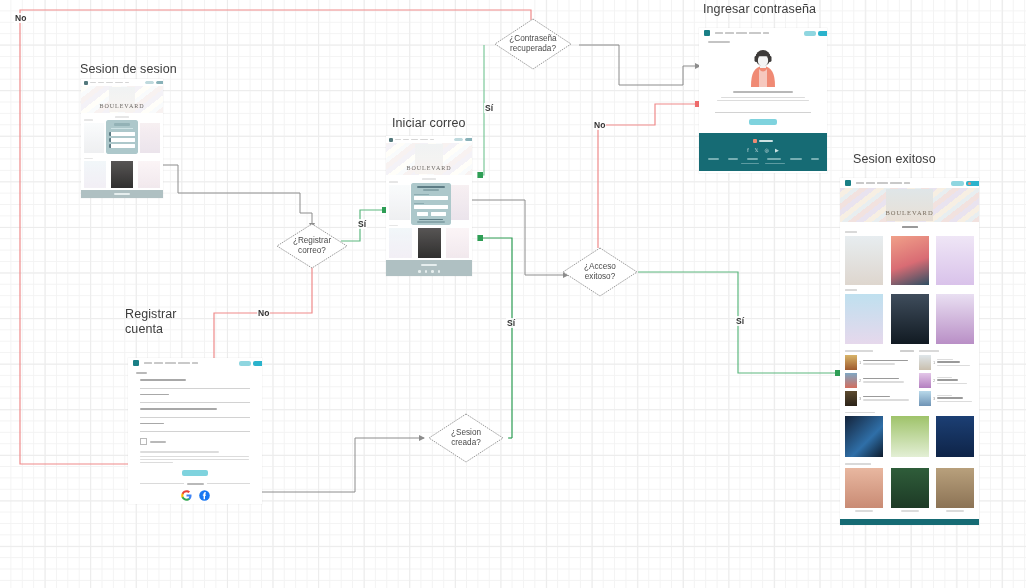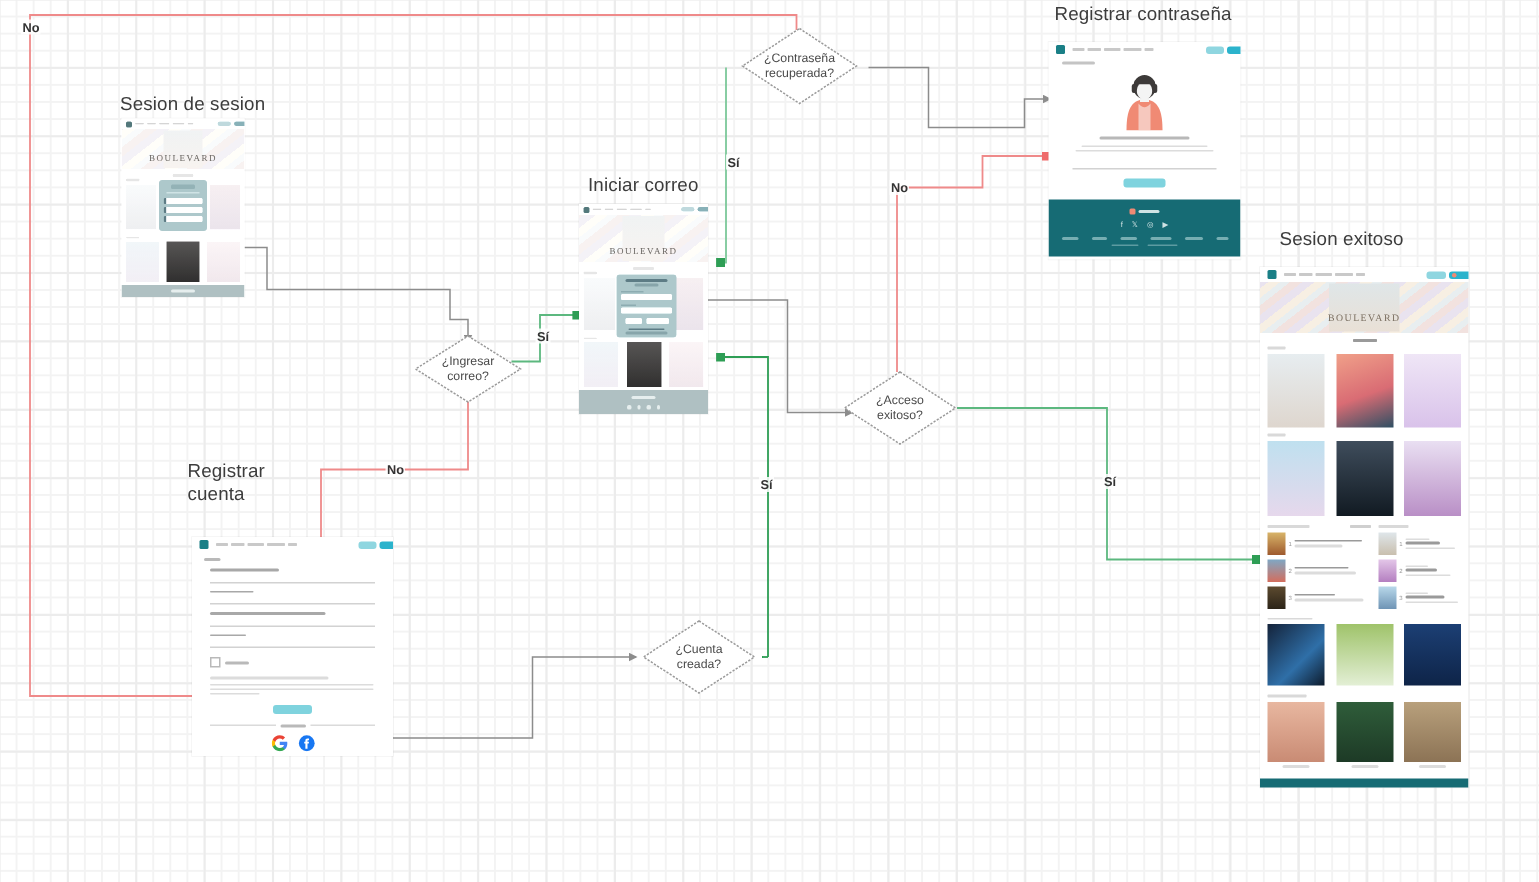--- a/index.html
+++ b/index.html
@@ -114,38 +114,38 @@
 
   <polyline points="579,45 619,45 619,85 683,85 683,66 700,66" fill="none" stroke="#8c8c8c" stroke-width="1" marker-end="url(#ag)"></polyline>
 
   <polyline points="484,45 484,175 478,175" fill="none" stroke="#7cc89a" stroke-width="1.2" marker-end="url(#agg)"></polyline>
 
   <polyline points="531,20 531,10 20,10 20,464 190,464" fill="none" stroke="#ef8a8a" stroke-width="1.2" marker-end="url(#agn)"></polyline>
 </svg>
 
 <div class="node-title" style="left:80px;top:62px;">Sesion de sesion</div>
 <div class="node-title" style="left:392px;top:116px;">Iniciar correo</div>
-<div class="node-title" style="left:703px;top:2px;">Registrar contraseña</div>
+<div class="node-title" style="left:703px;top:2px;">Ingresar contraseña</div>
 <div class="node-title" style="left:853px;top:152px;">Sesion exitoso</div>
 <div class="node-title" style="left:125px;top:307px;">Registrar
 cuenta</div>
 
 <div class="edge-label" style="left:14px;top:13px;">No</div>
 <div class="edge-label" style="left:357px;top:219px;">Sí</div>
 <div class="edge-label" style="left:257px;top:308px;">No</div>
 <div class="edge-label" style="left:484px;top:103px;">Sí</div>
 <div class="edge-label" style="left:593px;top:120px;">No</div>
 <div class="edge-label" style="left:735px;top:316px;">Sí</div>
 <div class="edge-label" style="left:506px;top:318px;">Sí</div>
 
 <div class="diamond" style="left:276px;top:223px;width:72px;height:46px;">
   <svg width="72" height="46">
       <polygon points="36,1 71,23 36,45 1,23" fill="#fff" stroke="#9a9a9a" stroke-width="1" stroke-dasharray="1.5 1"></polygon>
     </svg>
-  <div class="dtext">¿Ingresar
+  <div class="dtext">¿Registrar
 correo?</div>
 </div>
 
 <div class="diamond" style="left:494px;top:18px;width:78px;height:52px;">
   <svg width="78" height="52">
       <polygon points="39,1 77,26 39,51 1,26" fill="#fff" stroke="#9a9a9a" stroke-width="1" stroke-dasharray="1.5 1"></polygon>
     </svg>
   <div class="dtext">¿Contraseña
 recuperada?</div>
 </div>
@@ -155,21 +155,21 @@
       <polygon points="38,1 75,25 38,49 1,25" fill="#fff" stroke="#9a9a9a" stroke-width="1" stroke-dasharray="1.5 1"></polygon>
     </svg>
   <div class="dtext">¿Acceso
 exitoso?</div>
 </div>
 
 <div class="diamond" style="left:428px;top:413px;width:76px;height:50px;">
   <svg width="76" height="50">
       <polygon points="38,1 75,25 38,49 1,25" fill="#fff" stroke="#9a9a9a" stroke-width="1" stroke-dasharray="1.5 1"></polygon>
     </svg>
-  <div class="dtext">¿Cuenta
+  <div class="dtext">¿Sesion
 creada?</div>
 </div>
 
 <div class="mock faded" style="left:81px;top:79px;width:82px;height:119px;">
   <div class="bar" style="height:7px;padding:0 3px;">
     <div class="logo" style="width:4px;height:4px;"></div>
     <div class="navlink" style="width:6px;height:1.5px;"></div>
     <div class="navlink" style="width:6px;height:1.5px;"></div>
     <div class="navlink" style="width:7px;height:1.5px;"></div>
     <div class="navlink" style="width:8px;height:1.5px;"></div>

